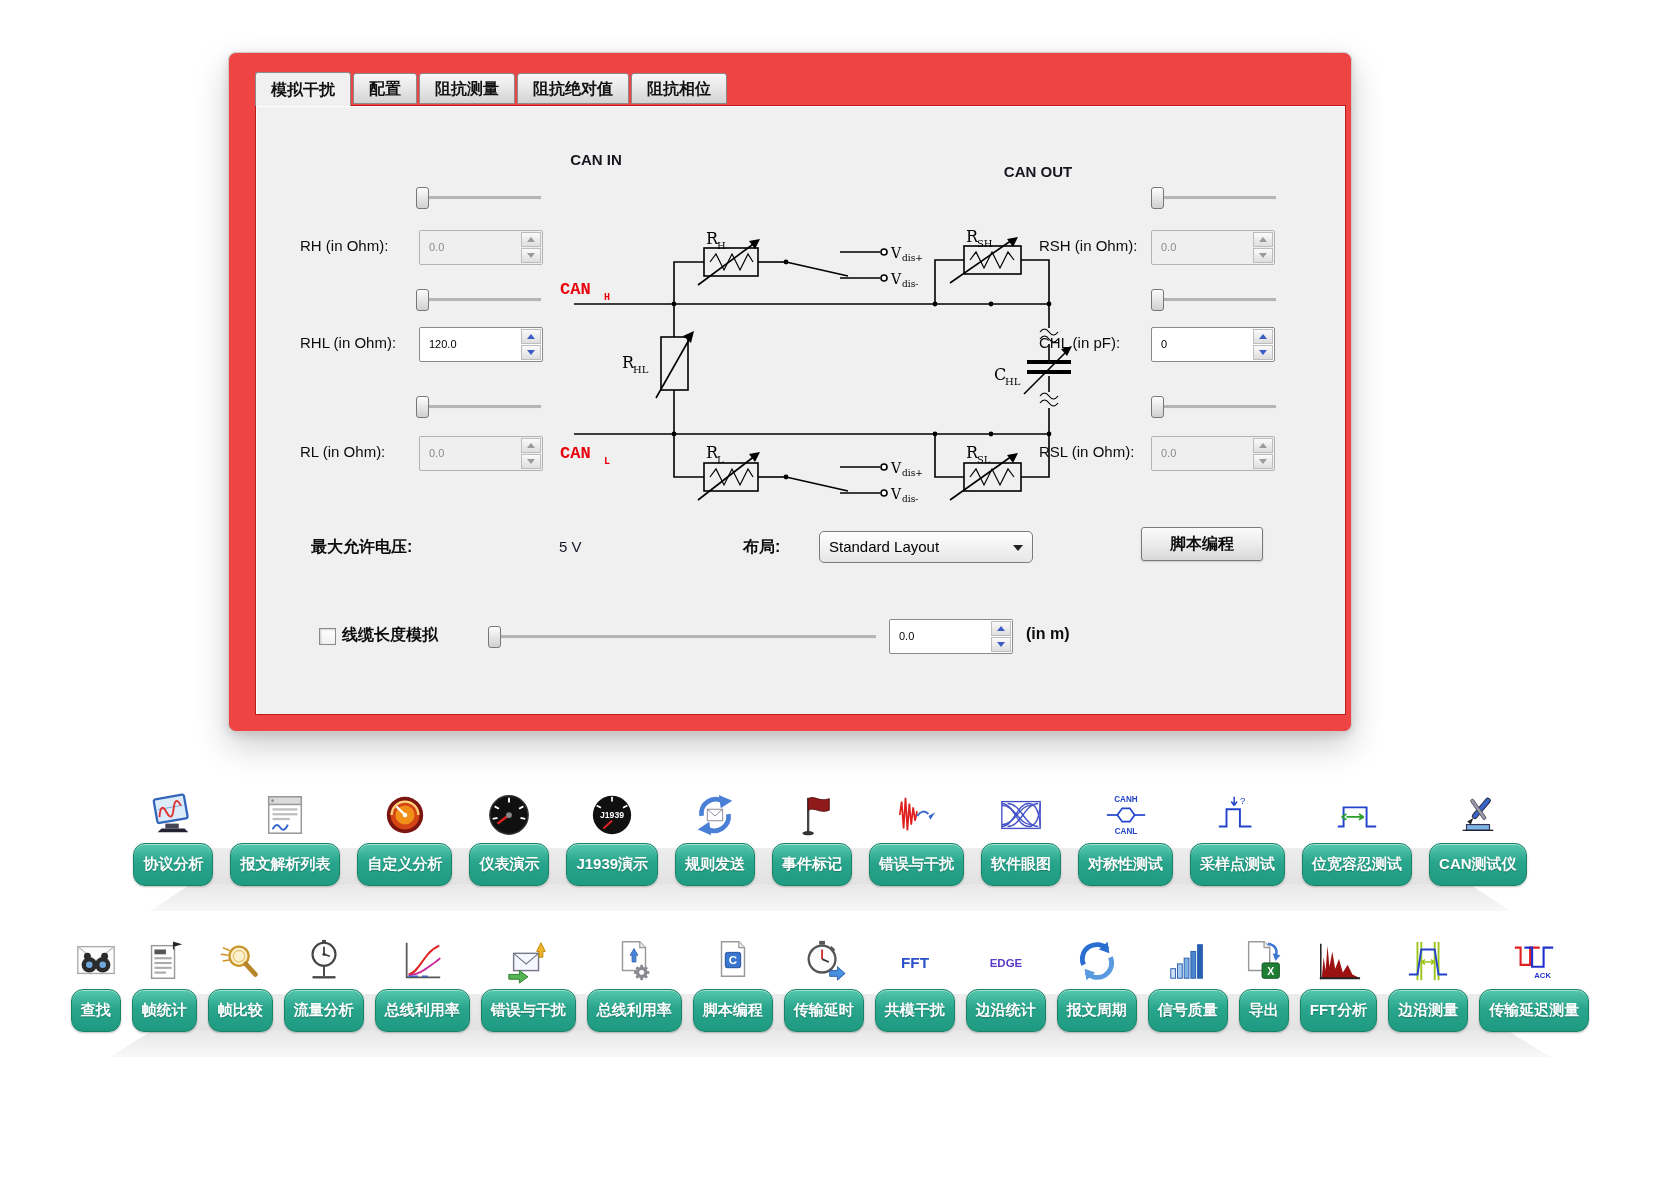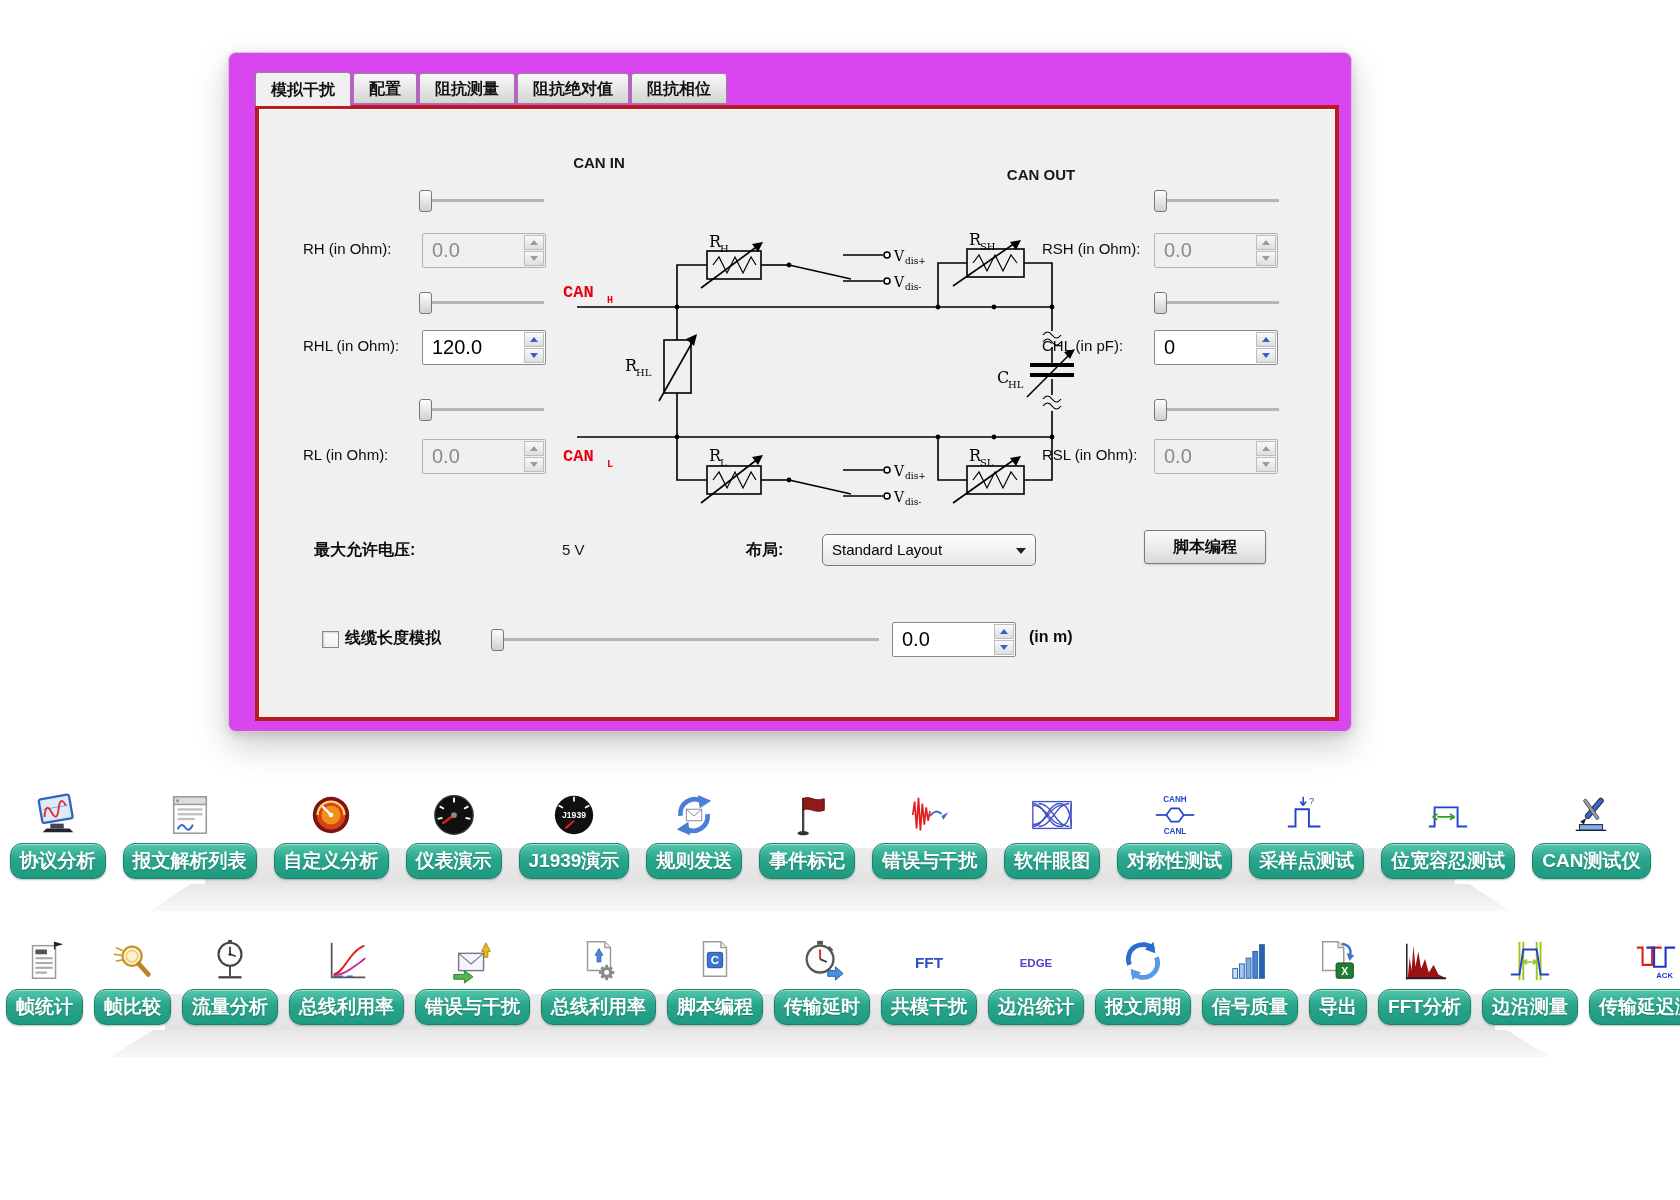--- a/index.html
+++ b/index.html
@@ -1,44 +1,44 @@
 <!DOCTYPE html>
 <html><head>
 <meta charset="utf-8">
 <style>
   html,body{margin:0;padding:0;background:#ffffff;width:1680px;height:1200px;
     font-family:"Liberation Sans",sans-serif;-webkit-font-smoothing:antialiased;}
   .page{position:relative;width:1680px;height:1200px;overflow:hidden;background:#fff;}
 
   
-  .window{position:absolute;left:228px;top:52px;width:1122px;height:678px;background:#d946ef;
+  .window{position:absolute;left:228px;top:52px;width:1122px;height:678px;background:#ef4444;
     border:1px solid #cccccc;border-radius:8px;
     box-shadow:0 14px 34px rgba(0,0,0,.20),0 3px 10px rgba(0,0,0,.12);}
   .tabbar{position:absolute;left:26px;top:20px;height:33px;display:flex;align-items:flex-end;z-index:5;}
   .tab{height:29px;line-height:29px;margin:0 2px 2px 0;padding:0 15px;font-size:16px;font-weight:bold;color:#111;
     border:1px solid #8a8a8a;border-radius:3px 3px 0 0;
     background:linear-gradient(#f8f8f8 0%,#e9e9e9 45%,#d3d3d3 100%);cursor:default;white-space:nowrap;}
   .tab.active{height:33px;line-height:33px;margin-bottom:0;background:#f0f0f0;border-bottom:none;z-index:6;}
   .panel{position:absolute;left:26px;top:52px;width:1076px;height:608px;background:#f0f0f0;
-    border:4px solid #b91c1c;box-shadow:inset 1px 1px 0 #fdfdfd;}
+    border:1px solid #b91c1c;box-shadow:inset 1px 1px 0 #fdfdfd;padding-left:13px;}
 
   .hdr-label{position:absolute;width:140px;text-align:center;font-size:15px;font-weight:bold;color:#16161e;}
   .ctrl-label{position:absolute;height:20px;line-height:20px;font-size:15px;color:#0c0c0c;white-space:nowrap;}
 
   
   .slider{position:absolute;width:125px;height:20px;}
   .slider .track{position:absolute;left:0;right:0;top:9px;height:3px;background:#b5b5b5;border-bottom:1px solid #ececec;}
   .slider .thumb{position:absolute;left:0;top:0;width:11px;height:20px;border:1px solid #777;border-radius:3px;
     background:linear-gradient(#fdfdfd,#d0d0d0);box-shadow:inset 0 1px 0 #fff;}
   .slider.long{width:388px;}
 
   
   .spin{position:absolute;width:122px;height:33px;background:#fff;border:1px solid #8a8a8a;border-radius:2px;}
   .spin.off{background:#efefef;border-color:#b3b3b3;}
-  .spin-val{position:absolute;left:9px;top:0;height:33px;line-height:33px;font-size:20px;color:#000;}
+  .spin-val{position:absolute;left:9px;top:0;height:33px;line-height:33px;font-size:11px;color:#000;}
   .spin.off .spin-val{color:#8b8b8b;}
   .spin-btns{position:absolute;right:1px;top:1px;width:20px;height:31px;display:flex;flex-direction:column;}
   .sb{flex:1;margin:0 0 1px 0;border:1px solid #bdbdbd;background:linear-gradient(#fafafa,#dedede);
     display:flex;align-items:center;justify-content:center;}
   .sb:last-child{margin-bottom:0;}
   .tri{width:0;height:0;border-left:4px solid transparent;border-right:4px solid transparent;}
   .tri.up{border-bottom:5px solid #3b5cc4;}
   .tri.down{border-top:5px solid #3b5cc4;}
   .spin.off .tri.up{border-bottom-color:#9a9a9a;}
   .spin.off .tri.down{border-top-color:#9a9a9a;}
@@ -68,21 +68,21 @@
     background:linear-gradient(#ededed,#e2e2e2);}
   .shelf .trap{position:absolute;left:0;right:0;top:92px;height:27px;
     background:linear-gradient(#e7e7e7,#f8f8f8);
     clip-path:polygon(3% 0,97% 0,100% 100%,0 100%);}
   .shelf-items{position:relative;display:flex;justify-content:center;align-items:flex-end;z-index:2;}
   .shelf0 .shelf-items{gap:17px;}
   .shelf1 .shelf-items{gap:11px;}
   .shelf-item{display:flex;flex-direction:column;align-items:center;}
   .app-icon{width:46px;height:46px;margin-bottom:5px;}
   .app-icon svg{width:46px;height:46px;display:block;}
-  .app-label{font-size:19px;font-weight:bold;color:#fff;padding:4px 9px;border-radius:12px;white-space:nowrap;
+  .app-label{font-size:15px;font-weight:bold;color:#fff;padding:11px 9px;border-radius:12px;white-space:nowrap;
     background:linear-gradient(180deg,#55c7ae 0%,#28a58c 45%,#1e9a81 100%);border:1px solid #178468;
     box-shadow:0 1px 2px rgba(0,0,0,.25),inset 0 1px 0 rgba(255,255,255,.45);text-shadow:0 1px 1px rgba(0,0,0,.25);}
 </style>
 </head>
 <body>
 
 <div class="page">
 
   <div class="window">
     <div class="tabbar" id="tabbar">

